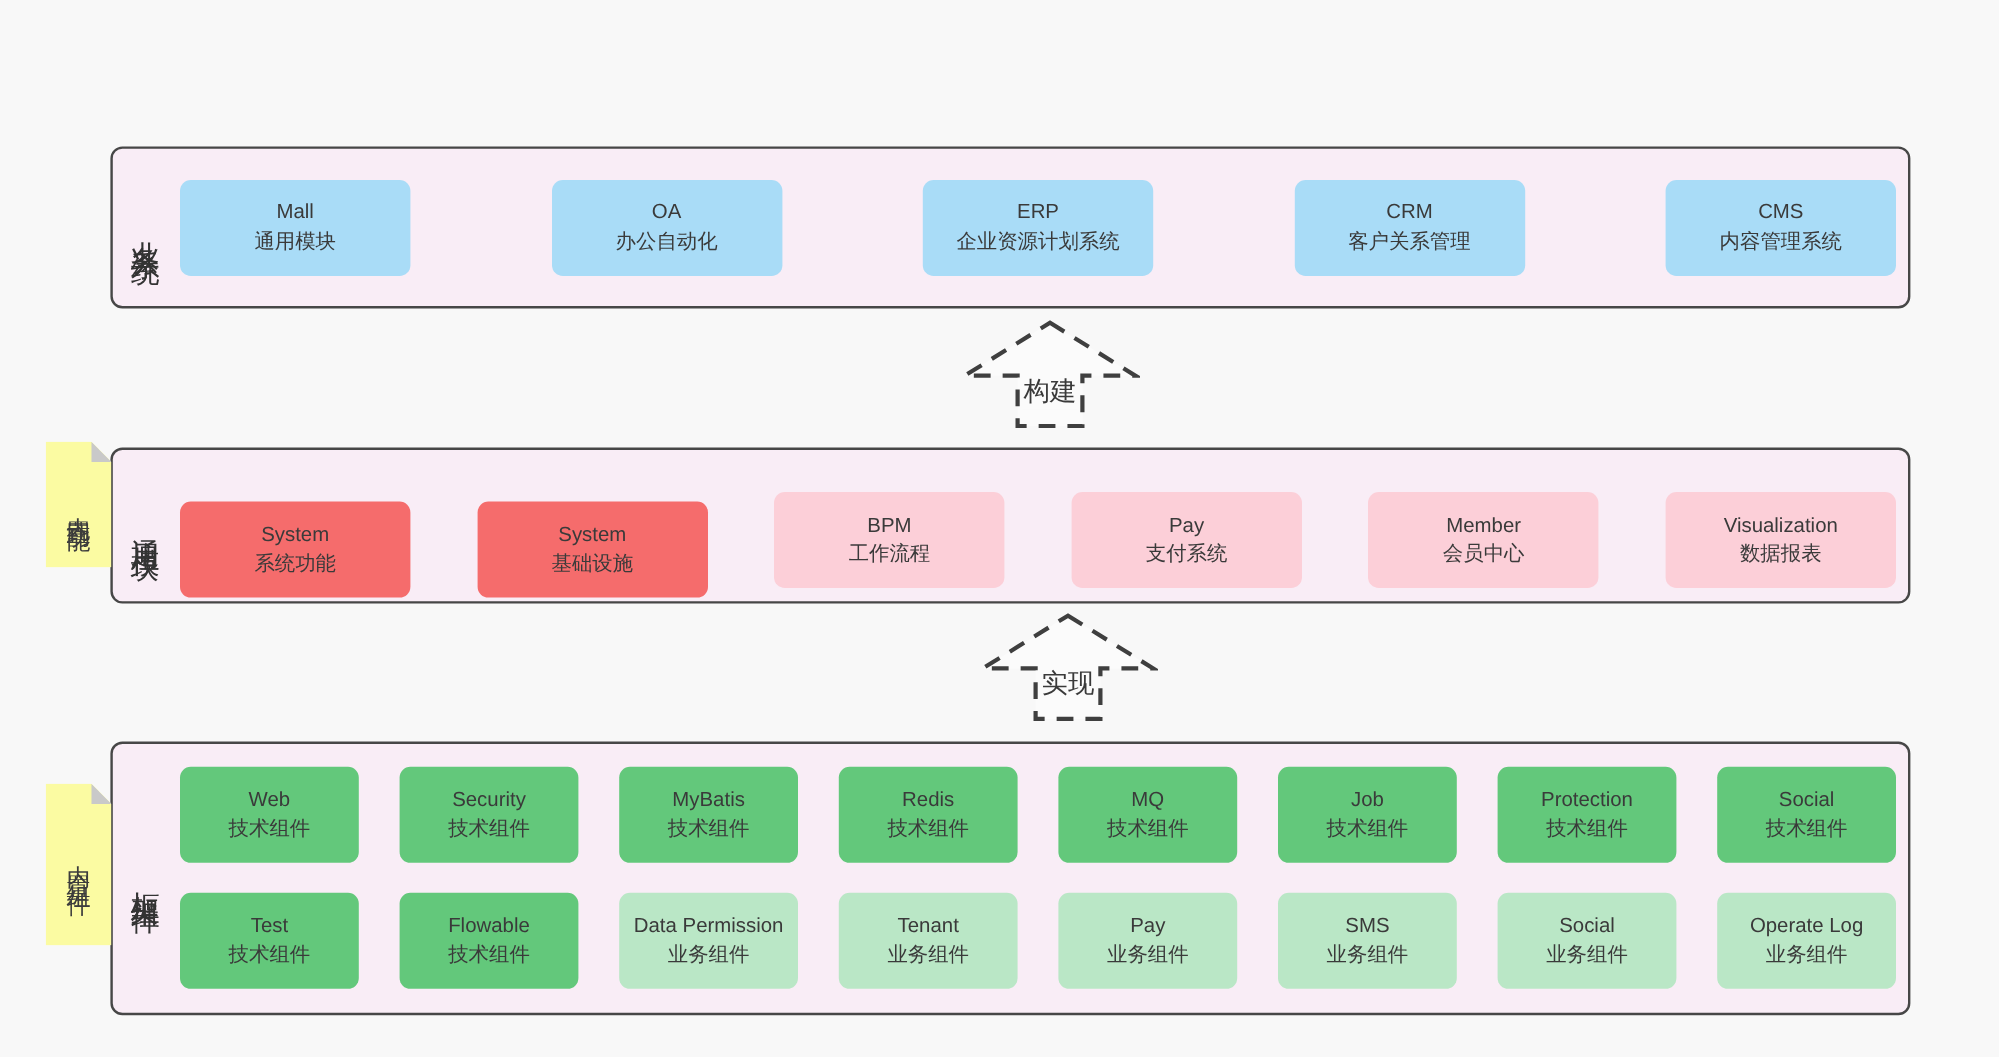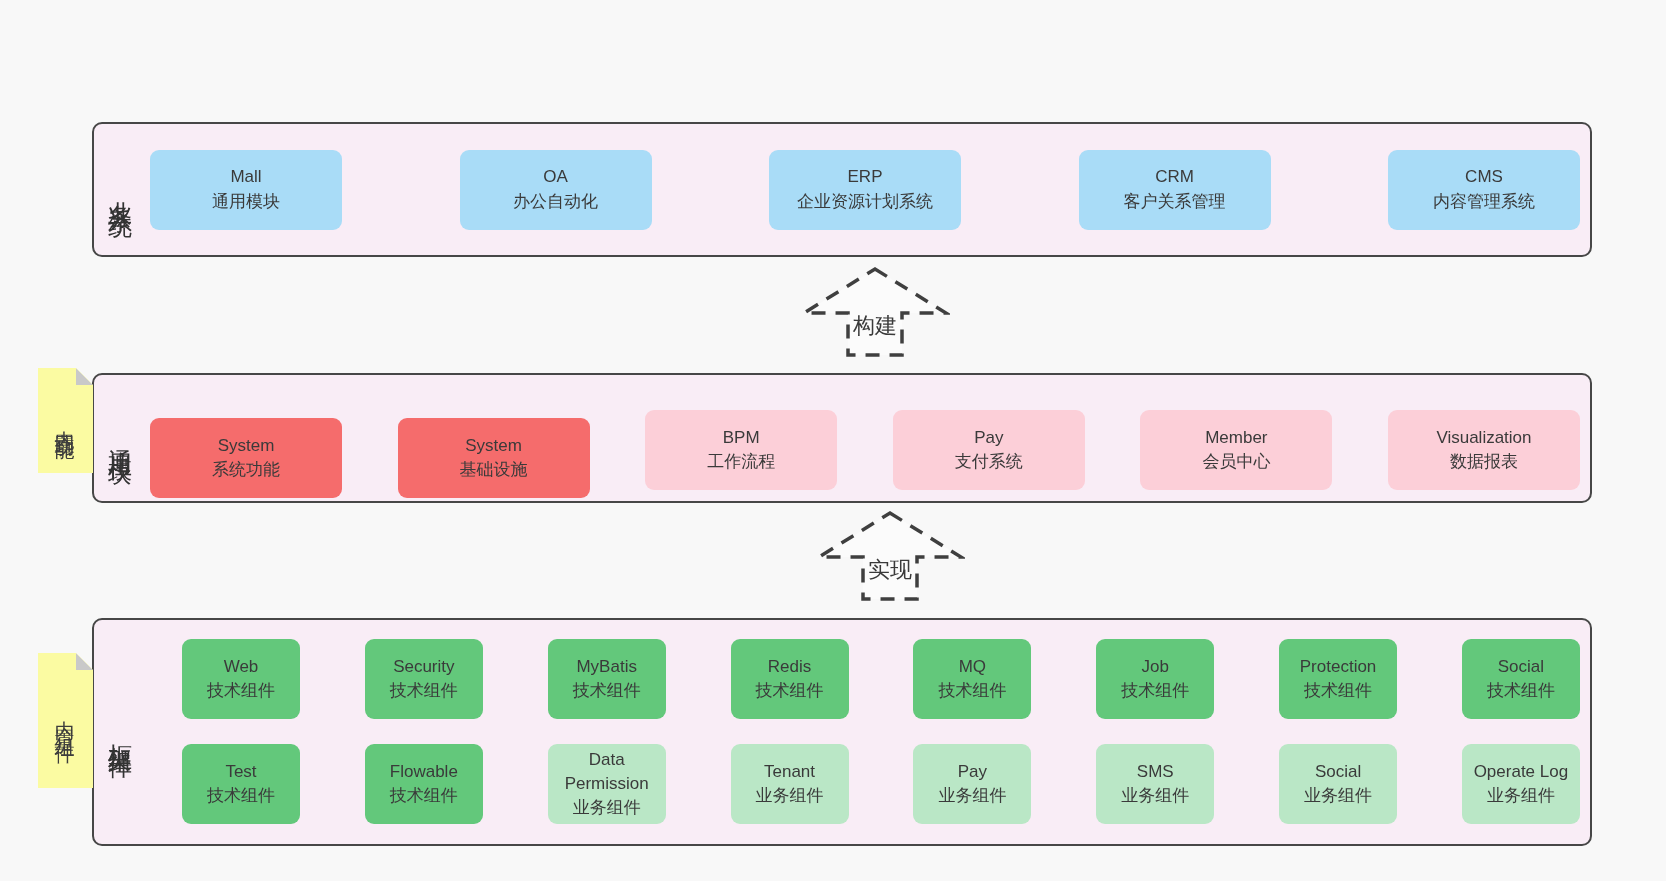--- a/index.html
+++ b/index.html
@@ -62,21 +62,21 @@
     align-items: center;
     justify-content: center;
     text-align: center;
     font-size: 17px;
     line-height: 1.42;
     color: var(--text);
     box-sizing: border-box;
     padding: 2px 4px;
   }
   .six .box   { width: 192px; }
-  .eight .box { width: 118px; margin-left: 32px; }
+  .eight .box { width: 149px; }
   .box.blue        { background: var(--blue); }
   .box.red         { background: var(--red); margin-top: 40px; }
   .box.pink        { background: var(--pink); margin-top: 32px; }
   .box.green       { background: var(--green); }
   .box.green-light { background: var(--green-light); }
 
   
   .arrow { position: absolute; width: 150px; height: 92px; }
   #arrow-build     { left: 800px; top: 266px; }
   #arrow-implement { left: 815px; top: 510px; }

